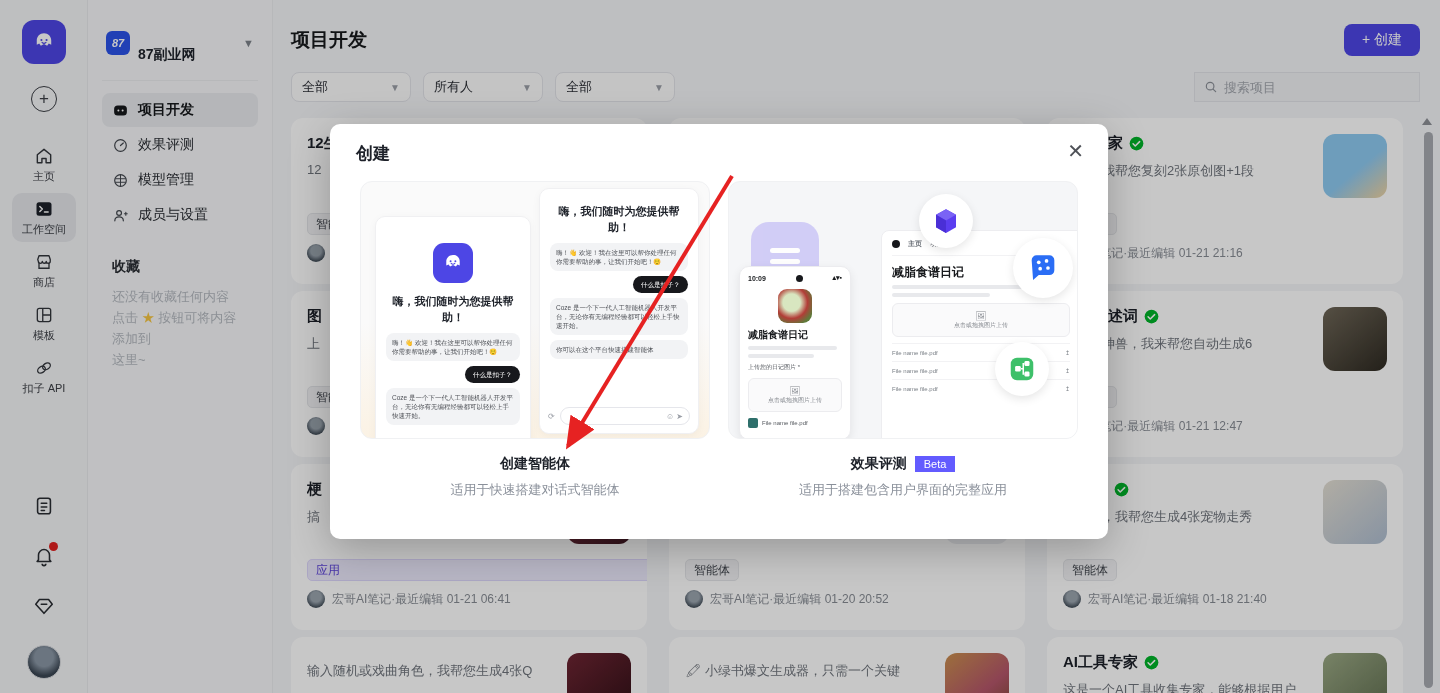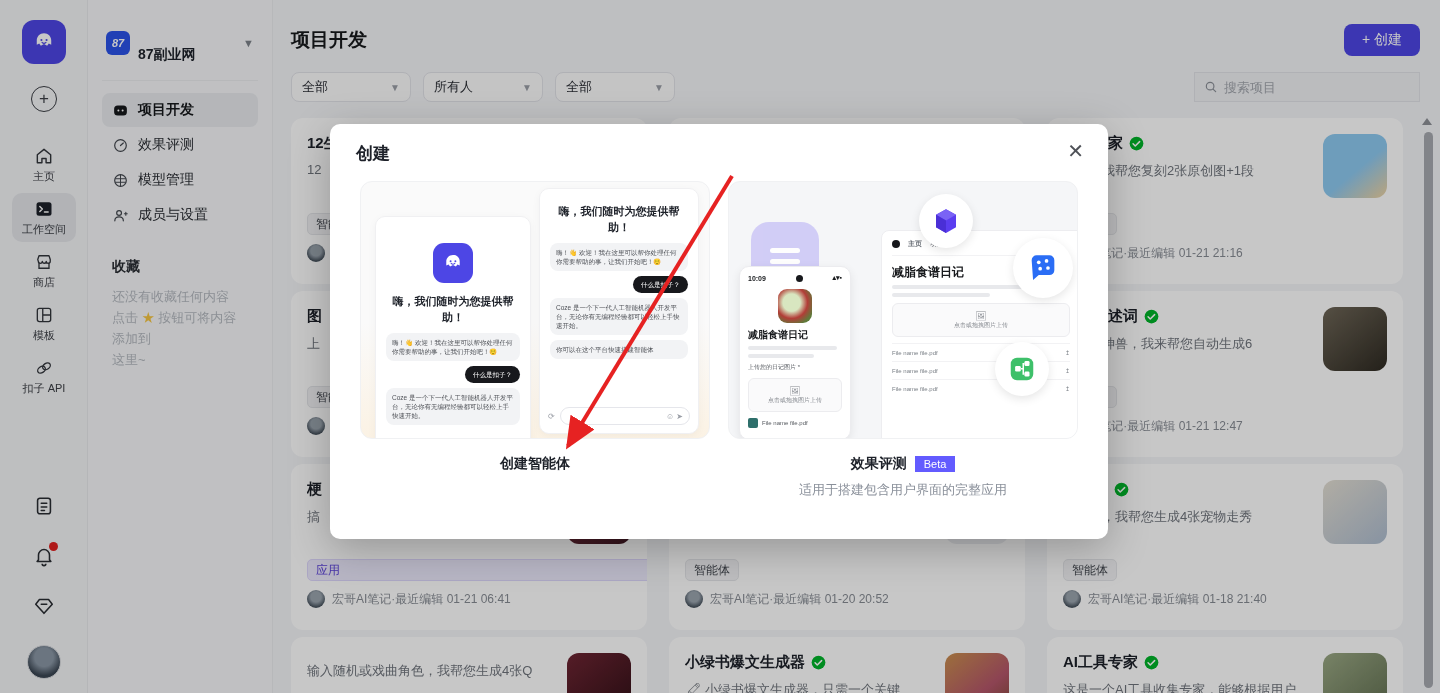--- a/index.html
+++ b/index.html
@@ -344,27 +344,20 @@
             <span class="card-title"></span>
           </div>
         <span class="badge agent">智能体</span>
         <div class="card-footer">
             <span class="f-avatar"></span>
             <span>宏哥AI笔记·最近编辑 01-20 20:52</span>
           </div>
         <div class="thumb t-none"></div>
       </div>
       <div class="card" style="grid-column:2;grid-row:4">
-        <div class="card-title-row">
-            <span class="card-title">小绿书爆文生成器</span>
-            <svg class="check" width="15" height="15" viewBox="0 0 24 24">
-              <circle cx="12" cy="12" r="11" fill="#00b42a"></circle>
-              <path d="M6.5 12.5l3.5 3.5 7-7" stroke="#fff" stroke-width="2.4" fill="none" stroke-linecap="round" stroke-linejoin="round"></path>
-            </svg>
-          </div>
         <div class="card-desc">🖍 小绿书爆文生成器，只需一个关键</div>
         <div class="thumb t-flower"></div>
       </div>
 
       <div class="card" style="grid-column:3;grid-row:1">
         <div class="card-title-row">
             <span class="card-title">复刻专家</span>
             <svg class="check" width="15" height="15" viewBox="0 0 24 24">
               <circle cx="12" cy="12" r="11" fill="#00b42a"></circle>
               <path d="M6.5 12.5l3.5 3.5 7-7" stroke="#fff" stroke-width="2.4" fill="none" stroke-linecap="round" stroke-linejoin="round"></path>
@@ -463,20 +456,21 @@
               <span class="ci-field">
                   <span></span>
                   <span>☺ ➤</span>
                 </span>
             </div>
           </div>
         </div>
         <div class="opt-label-row">
           <span class="opt-label">创建智能体</span>
         </div>
+        <div class="opt-desc">适用于快速搭建对话式智能体</div>
       </div>
 
       <div class="option">
         <div class="preview preview-app">
           <div class="float-sq">
               <i></i>
               <i></i>
             </div>
           <div class="web-panel">
             <div class="web-head">

